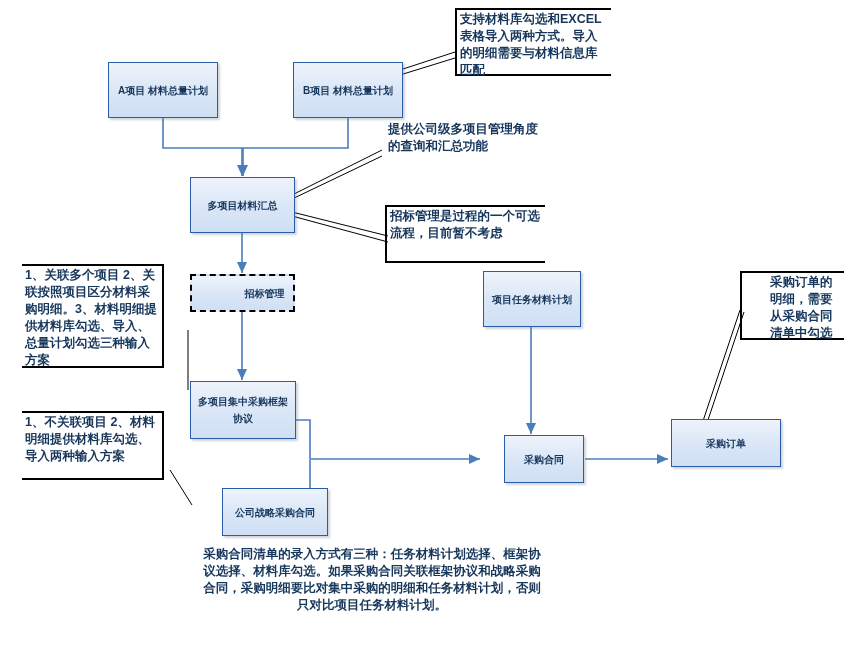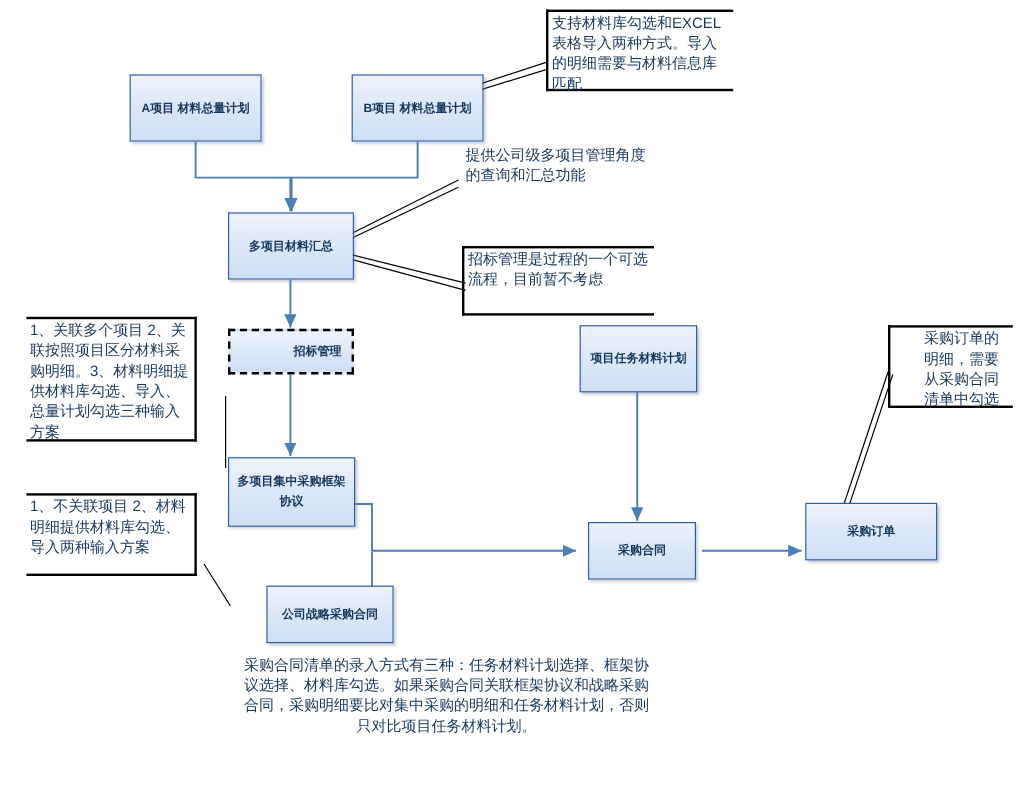--- a/index.html
+++ b/index.html
@@ -33,21 +33,21 @@
   }
   .node.dashed {
     border: 2px dashed #000000;
     box-shadow: none;
     padding-left: 48px;
   }
   .note {
     position: absolute;
     box-sizing: border-box;
     color: #16365c;
-    font-weight: normal;
+    font-weight: bold;
     font-size: 12.5px;
     line-height: 17px;
     text-align: left;
     padding: 1px 3px;
   }
   .note.bracket-left {
     border-left: 2px solid #000000;
     border-top: 2px solid #000000;
     border-bottom: 2px solid #000000;
   }
@@ -112,21 +112,21 @@
   <div class="node" style="left:190px; top:177px; width:105px; height:56px;">多项目材料汇总</div>
 
   <div class="node dashed" style="left:190px; top:274px; width:105px; height:38px;">招标管理</div>
 
   <div class="node" style="left:190px; top:381px; width:106px; height:58px;">多项目集中采购框架协议</div>
 
   <div class="node" style="left:190px; top:488px; width:106px; height:48px;margin-left:32px;">公司战略采购合同</div>
 
   <div class="node" style="left:483px; top:271px; width:98px; height:56px;">项目任务材料计划</div>
 
-  <div class="node" style="left:490px; top:435px; width:90px; height:48px;">采购合同</div>
+  <div class="node" style="left:504px; top:435px; width:80px; height:48px;">采购合同</div>
 
   <div class="node" style="left:671px; top:419px; width:110px; height:48px;">采购订单</div>
 
   <div class="note bracket-left" style="left:455px; top:8px; width:156px; height:68px;">支持材料库勾选和EXCEL表格导入两种方式。导入的明细需要与材料信息库匹配</div>
 
   <div class="note plain" style="left:385px; top:120px; width:166px; height:40px;">提供公司级多项目管理角度的查询和汇总功能</div>
 
   <div class="note bracket-left" style="left:385px; top:205px; width:160px; height:58px;">招标管理是过程的一个可选流程，目前暂不考虑</div>
 
   <div class="note bracket-right" style="left:22px; top:264px; width:142px; height:104px;">1、关联多个项目 2、关联按照项目区分材料采购明细。3、材料明细提供材料库勾选、导入、总量计划勾选三种输入方案</div>

